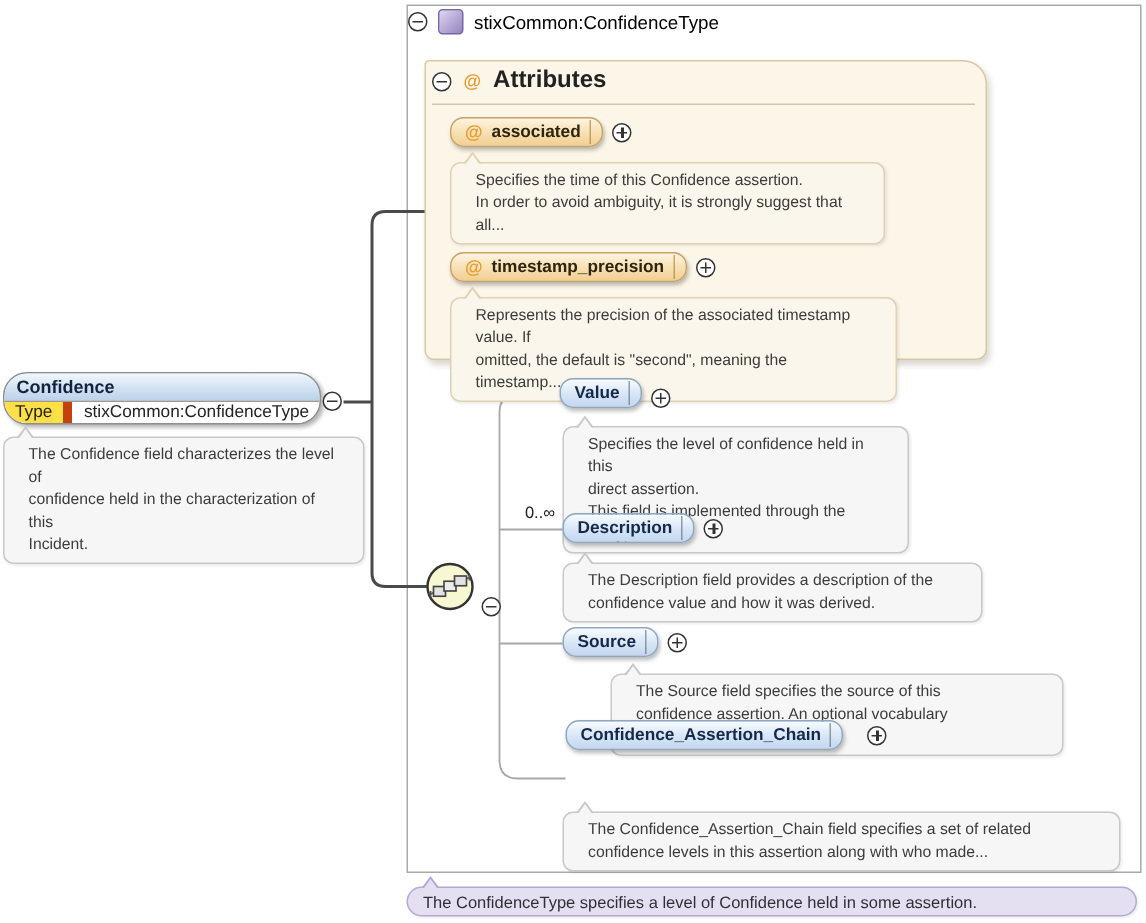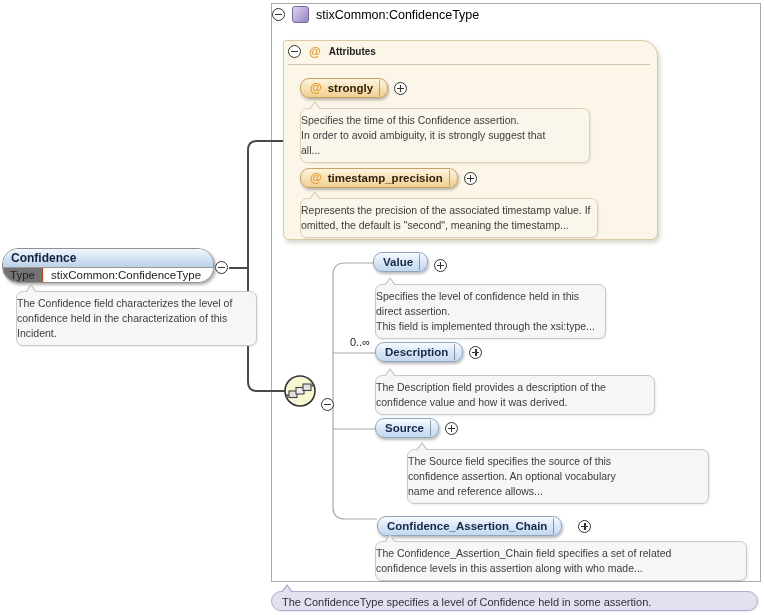--- a/index.html
+++ b/index.html
@@ -13,21 +13,21 @@
   .tb-header{position:absolute;left:272px;top:6px;display:flex;align-items:center;gap:7px;z-index:4;}
   .tb-title{font-size:12.5px;color:#000;}
   .ct-icon{width:15px;height:15px;border:1px solid #7568a3;border-radius:3px;
            background:linear-gradient(135deg,#ded6ef 0%,#b7a8d6 55%,#9484bf 100%);}
   
   .attrbox{position:absolute;left:283px;top:40px;width:375px;height:200px;z-index:3;
            background:#fcf6e9;border:1px solid #d9c8a4;border-radius:3px 16px 7px 6px;
            box-shadow:2px 3px 4px rgba(150,140,120,.35);box-sizing:border-box;}
   .attr-header{position:absolute;left:288px;top:45px;width:362px;display:flex;align-items:center;
                gap:8px;z-index:4;padding-bottom:6px;border-bottom:1px solid #cfc4ae;}
-  .attr-title{font-size:10px;font-weight:bold;color:#222;}
+  .attr-title{font-size:16px;font-weight:bold;color:#222;}
   
   .circ{width:13px;height:13px;border:1px solid #333;border-radius:50%;background:#fff;
         position:relative;flex:0 0 auto;box-sizing:border-box;}
   .circ.minus::before{content:"";position:absolute;left:2px;right:2px;top:5px;height:1.4px;background:#333;}
   .circ.plus::before{content:"";position:absolute;left:2px;right:2px;top:5px;height:1.4px;background:#333;}
   .circ.plus::after{content:"";position:absolute;top:2px;bottom:2px;left:5px;width:1.4px;background:#333;}
   
   .at{color:#e59b2e;font-weight:bold;font-size:12px;line-height:12px;}
   
   .row{position:absolute;display:flex;align-items:center;gap:6px;z-index:4;}
@@ -35,40 +35,40 @@
         padding:3px 14px 3px 9px;box-shadow:1px 2px 3px rgba(0,0,0,.28);white-space:nowrap;}
   .pill::after{content:"";position:absolute;top:1px;bottom:1px;right:4px;width:3px;
                border-left:1px solid rgba(60,70,90,.5);}
   .pill-blue{background:linear-gradient(#f7fbff,#dce9f8 45%,#c3d7ef);
              border:1px solid #8fa6bf;color:#16294a;}
   .pill-tan{background:linear-gradient(#fdf4e1,#f8e3b9 45%,#f1cf92);
             border:1px solid #c8a365;color:#2f2410;display:flex;align-items:center;gap:6px;}
   .pill-tan::after{border-left-color:rgba(150,110,40,.55);}
   
   .tip{position:absolute;z-index:4;font-size:10.5px;line-height:15px;color:#3c3c3c;
-       background:#f6f6f6;border:1px solid #c8c8c8;border-radius:7px;padding:4px 0;
+       background:#f6f6f6;border:1px solid #c8c8c8;border-radius:7px;padding:4px 16px;
        box-sizing:border-box;box-shadow:1px 1px 2px rgba(0,0,0,.08);}
   .tip::before{content:"";position:absolute;top:-8px;left:8px;border-left:6px solid transparent;
                border-right:6px solid transparent;border-bottom:8px solid #c8c8c8;}
   .tip::after{content:"";position:absolute;top:-6px;left:9px;border-left:5px solid transparent;
               border-right:5px solid transparent;border-bottom:7px solid #f6f6f6;}
   .tip.cream{background:#fbf6eb;border-color:#ded1b6;}
   .tip.cream::before{border-bottom-color:#ded1b6;}
   .tip.cream::after{border-bottom-color:#fbf6eb;}
   .tip.lavender{background:#e4e0f2;border-color:#b2aad4;border-radius:10px;color:#2f2f38;font-size:11px;}
   .tip.lavender::before{border-bottom-color:#b2aad4;left:9px;}
   .tip.lavender::after{border-bottom-color:#e4e0f2;left:10px;}
   .multiline{white-space:pre-line;}
   
   .card{position:absolute;left:2px;top:248px;width:210px;z-index:4;border:1px solid #8f8f8f;
         border-radius:16px;overflow:hidden;background:#fff;box-shadow:2px 2px 3px rgba(0,0,0,.3);}
   .card-header{background:linear-gradient(#f0f7fd,#cfe0f1 60%,#bcd2e8);font-size:12px;font-weight:bold;
                color:#14233d;padding:2px 8px;border-bottom:1px solid #9a9a9a;}
   .card-typerow{display:flex;font-size:11.5px;color:#222;background:#fff;}
-  .type-label{background:#737373;padding:1px 7px;border-right:1px solid #c2410c;}
+  .type-label{background:#fde047;padding:1px 7px;border-right:6px solid #c2410c;}
   .type-value{padding:1px 8px;white-space:nowrap;}
   
   .seq{position:absolute;left:283px;top:374px;width:34px;height:34px;z-index:4;}
   
   .card-lbl{position:absolute;left:300px;top:336px;width:70px;text-align:right;
             font-size:11px;color:#222;z-index:4;}
 </style>
 </head>
 <body>
 
@@ -91,21 +91,21 @@
   <div class="attrbox"></div>
   <div class="attr-header">
     <div class="circ minus"></div>
     <span class="at">@</span>
     <span class="attr-title">Attributes</span>
   </div>
 
   <div class="row" style="left:300px;top:78px;">
     <div class="pill pill-tan">
       <span class="at">@</span>
-      <span>strongly</span>
+      <span>associated</span>
     </div>
     <div class="circ plus"></div>
   </div>
   <div class="tip cream multiline" style="left:300px;top:108px;width:290px;">Specifies the time of this Confidence assertion.
 In order to avoid ambiguity, it is strongly suggest that
 all...</div>
 
   <div class="row" style="left:300px;top:168px;">
     <div class="pill pill-tan">
       <span class="at">@</span>
@@ -116,21 +116,21 @@
   <div class="tip cream multiline" style="left:300px;top:198px;width:298px;">Represents the precision of the associated timestamp value. If
 omitted, the default is "second", meaning the timestamp...</div>
 
   <div class="card">
     <div class="card-header">Confidence</div>
     <div class="card-typerow">
       <span class="type-label">Type</span>
       <span class="type-value">stixCommon:ConfidenceType</span>
     </div>
   </div>
-  <div class="tip multiline" style="left:16px;top:291px;width:241px;">The Confidence field characterizes the level of
+  <div class="tip multiline" style="left:2px;top:291px;width:241px;">The Confidence field characterizes the level of
 confidence held in the characterization of this
 Incident.</div>
   <div class="circ minus abs" style="left:215px;top:261px;z-index:4;"></div>
 
   <svg class="seq" viewBox="0 0 34 34">
     <circle cx="17" cy="17" r="15" fill="#f7f7d2" stroke="#333" stroke-width="1.6"></circle>
     <path d="M4 22 L30 11" stroke="#555" stroke-width="1.2" fill="none"></path>
     <path d="M4 20 V24 M30 9 V13" stroke="#555" stroke-width="1.2" fill="none"></path>
     <rect x="6" y="17" width="8" height="6.5" fill="#e2e2e2" stroke="#444" stroke-width="1.1"></rect>
     <rect x="13" y="13.5" width="8" height="6.5" fill="#ededed" stroke="#444" stroke-width="1.1"></rect>
@@ -161,21 +161,21 @@
   <div class="row" style="left:375px;top:418px;">
     <div class="pill pill-blue">
       <span>Source</span>
     </div>
     <div class="circ plus"></div>
   </div>
   <div class="tip multiline" style="left:375px;top:449px;width:302px;margin-left:32px;">The Source field specifies the source of this
 confidence assertion. An optional vocabulary
 name and reference allows...</div>
 
-  <div class="row" style="left:377px;top:516px;gap:16px;">
+  <div class="row" style="left:377px;top:480px;gap:16px;">
     <div class="pill pill-blue">
       <span>Confidence_Assertion_Chain</span>
     </div>
     <div class="circ plus"></div>
   </div>
   <div class="tip lavender" style="left:271px;top:591px;width:487px;height:20px;padding:3px 10px;">The ConfidenceType specifies a level of Confidence held in some assertion.</div>
 
   <div class="tip multiline" style="left:375px;top:541px;width:372px;">The Confidence_Assertion_Chain field specifies a set of related
 confidence levels in this assertion along with who made...</div>
 

